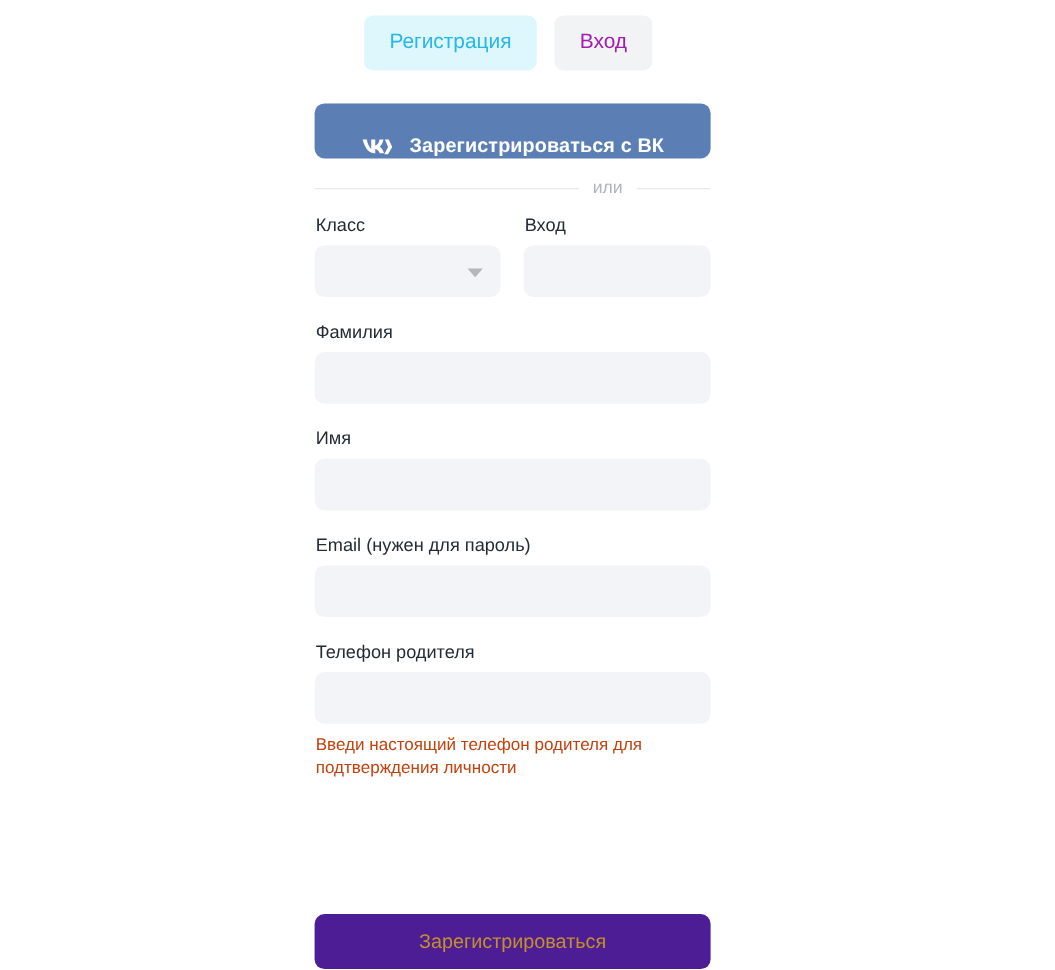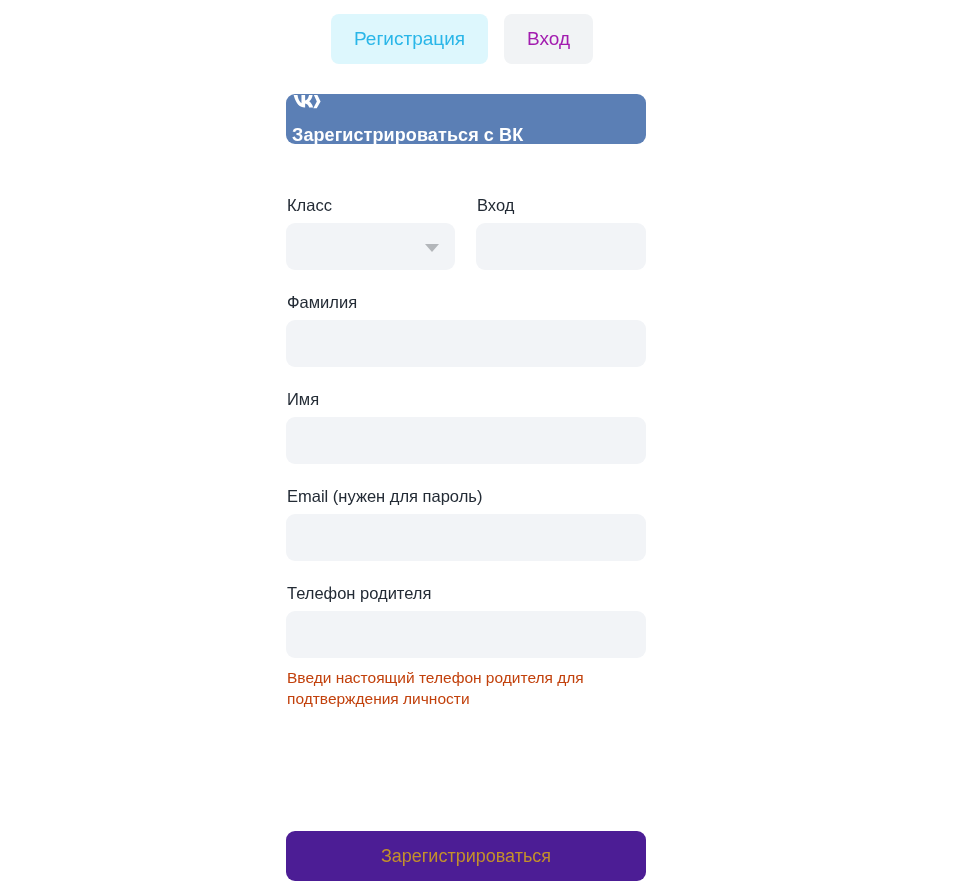--- a/index.html
+++ b/index.html
@@ -52,25 +52,24 @@
   .vk-button {
     position: absolute;
     left: 286px;
     top: 94px;
     width: 360px;
     height: 50px;
     background: #5b7fb5;
     border: none;
     border-radius: 9px;
     display: flex;
-    align-items: flex-start;
+    align-items: flex-end;
     justify-content: center;
     gap: 14px;
     cursor: pointer;
-    flex-direction: column;
   }
   .vk-icon {
     display: block;
     width: 30px;
     height: 19px;
   }
   .vk-label {
     color: #ffffff;
     font-size: 18px;
     font-weight: bold;
@@ -195,20 +194,25 @@
   <button class="vk-button">
     <span class="vk-icon-wrap">
       <svg class="vk-icon" viewBox="0 0 40 24" xmlns="http://www.w3.org/2000/svg" aria-hidden="true">
         <path fill="#ffffff" d="M2.2 3.2h5.2c0.4 3.6 1.7 7.1 3.9 9.9 0.5 0.6 0.9 1 1.3 1.2V3.2h4.9v7.4c2.2-0.3 4.4-3 5.2-7.4h4.8c-0.6 3.5-2.2 6.6-4.6 8.5 2.1 1.6 4.2 4.3 5.3 8.2h-5.3c-0.9-2.8-2.6-5-5.4-5.4v5.4h-0.6c-6.3 0-11.5-4.6-14.7-16.7z"></path>
         <path fill="#ffffff" d="M29.2 3.2h4.7l4.2 8.9-5.1 8.9h-4.6l4.7-8.9z"></path>
       </svg>
     </span>
     <span class="vk-label">Зарегистрироваться с ВК</span>
   </button>
 
+  <div class="divider">
+    <span class="divider-line-left"></span>
+    <span class="divider-text">или</span>
+    <span class="divider-line-right"></span>
+  </div>
 
   <form class="form">
 
     <div class="row">
       <div class="col-class">
         <div class="field-label">Класс</div>
         <div class="select-wrap">
           <input class="field-input" type="text" readonly="" placeholder="" style="">
           <span class="caret"></span>
         </div>

